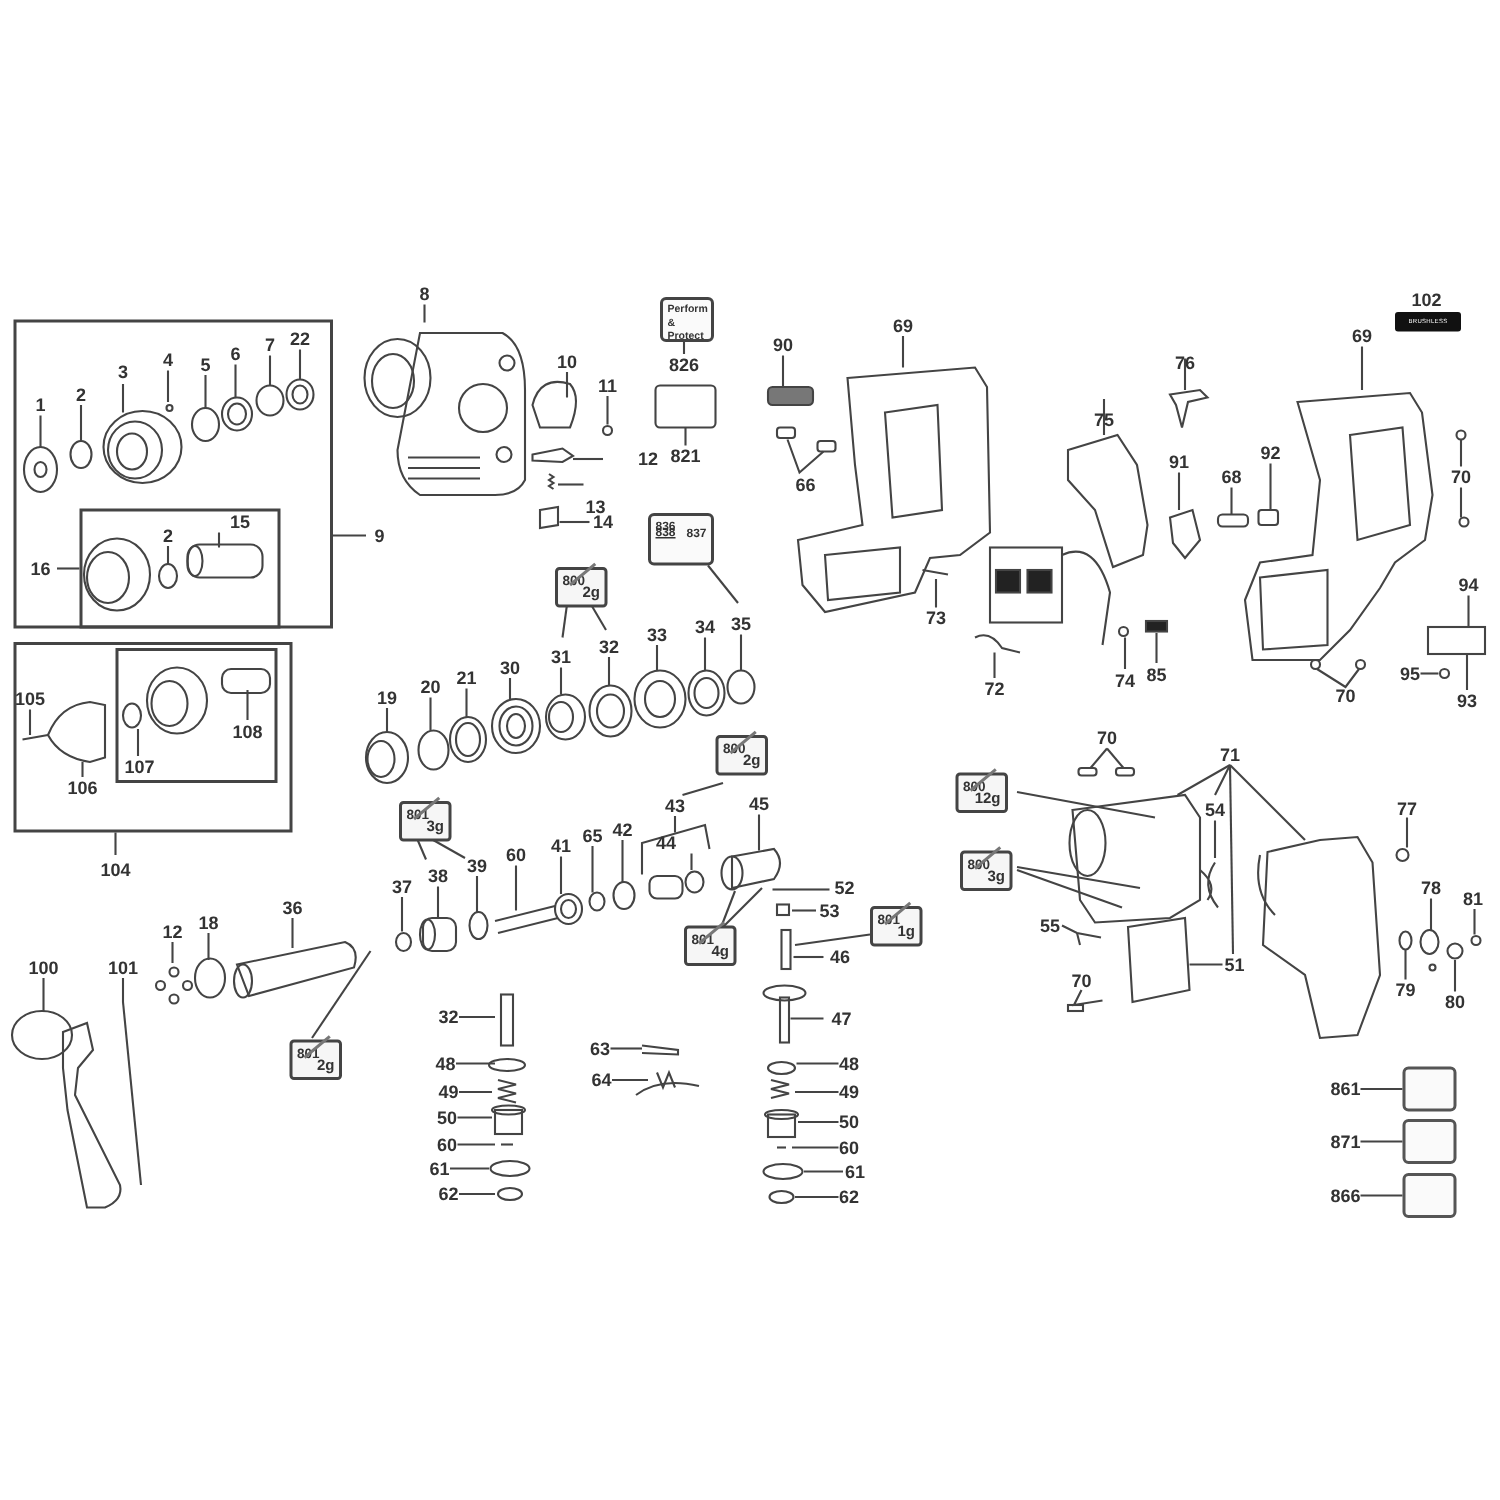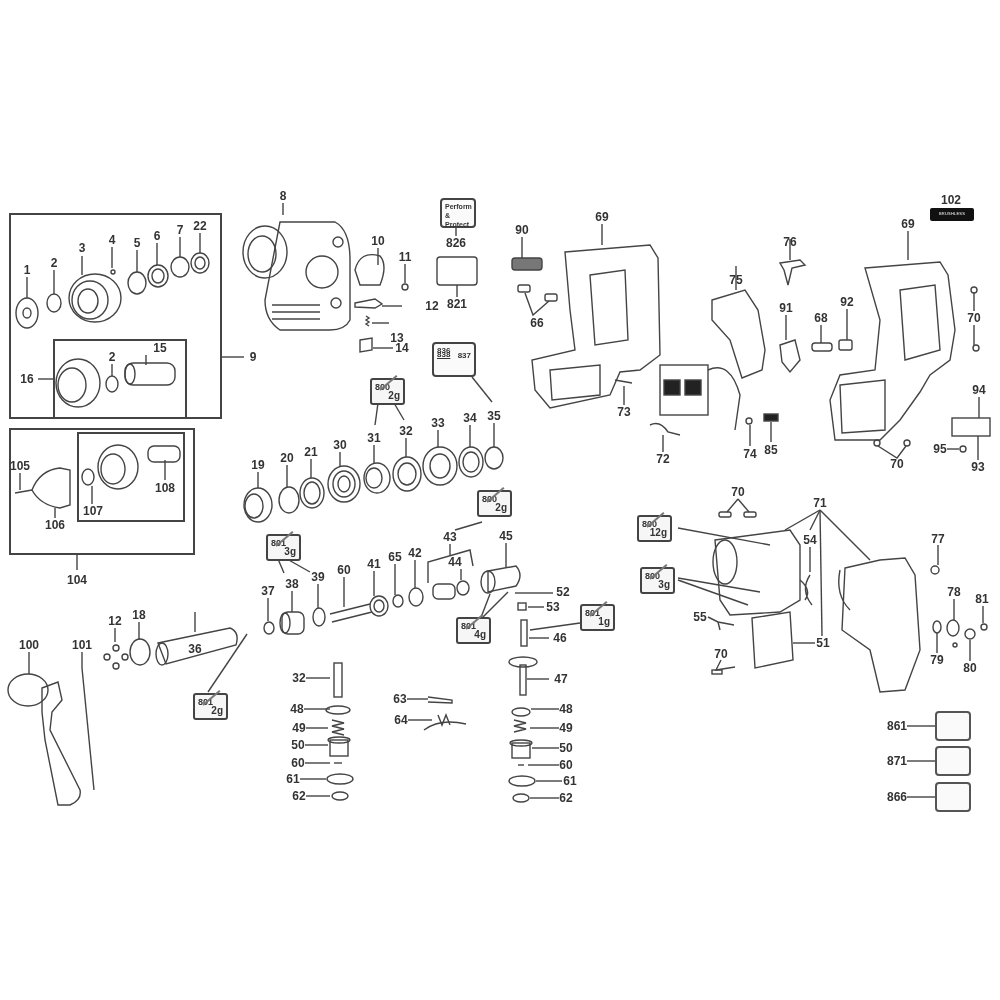--- a/index.html
+++ b/index.html
@@ -451,29 +451,29 @@
       <span class="lbl" style="left: 470px; top: 418px;">34</span>
       <span class="lbl" style="left: 494px; top: 416px;">35</span>
       <span class="lbl" style="left: 268px; top: 591px;">37</span>
       <span class="lbl" style="left: 292px; top: 584px;">38</span>
       <span class="lbl" style="left: 318px; top: 577px;">39</span>
       <span class="lbl" style="left: 344px; top: 570px;">60</span>
       <span class="lbl" style="left: 374px; top: 564px;">41</span>
       <span class="lbl" style="left: 395px; top: 557px;">65</span>
       <span class="lbl" style="left: 415px; top: 553px;">42</span>
       <span class="lbl" style="left: 450px; top: 537px;">43</span>
-      <span class="lbl" style="left: 455px; top: 562px;">44</span>
+      <span class="lbl" style="left: 444px; top: 562px;">44</span>
       <span class="lbl" style="left: 506px; top: 536px;">45</span>
       <span class="lbl" style="left: 563px; top: 592px;">52</span>
       <span class="lbl" style="left: 553px; top: 607px;">53</span>
       <span class="lbl" style="left: 560px; top: 638px;">46</span>
       <span class="lbl" style="left: 561px; top: 679px;">47</span>
       <span class="lbl" style="left: 115px; top: 621px;">12</span>
       <span class="lbl" style="left: 139px; top: 615px; text-align: right;">18</span>
-      <span class="lbl" style="left: 195px; top: 605px; margin-top: 44px;">36</span>
+      <span class="lbl" style="left: 195px; top: 605px;">36</span>
       <span class="lbl" style="left: 29px; top: 645px;">100</span>
       <span class="lbl" style="left: 82px; top: 645px;">101</span>
       <span class="lbl" style="left: 299px; top: 678px;">32</span>
       <span class="lbl" style="left: 297px; top: 709px;">48</span>
       <span class="lbl" style="left: 299px; top: 728px;">49</span>
       <span class="lbl" style="left: 298px; top: 745px;">50</span>
       <span class="lbl" style="left: 298px; top: 763px;">60</span>
       <span class="lbl" style="left: 293px; top: 779px;">61</span>
       <span class="lbl" style="left: 299px; top: 796px;">62</span>
       <span class="lbl" style="left: 400px; top: 699px;">63</span>

